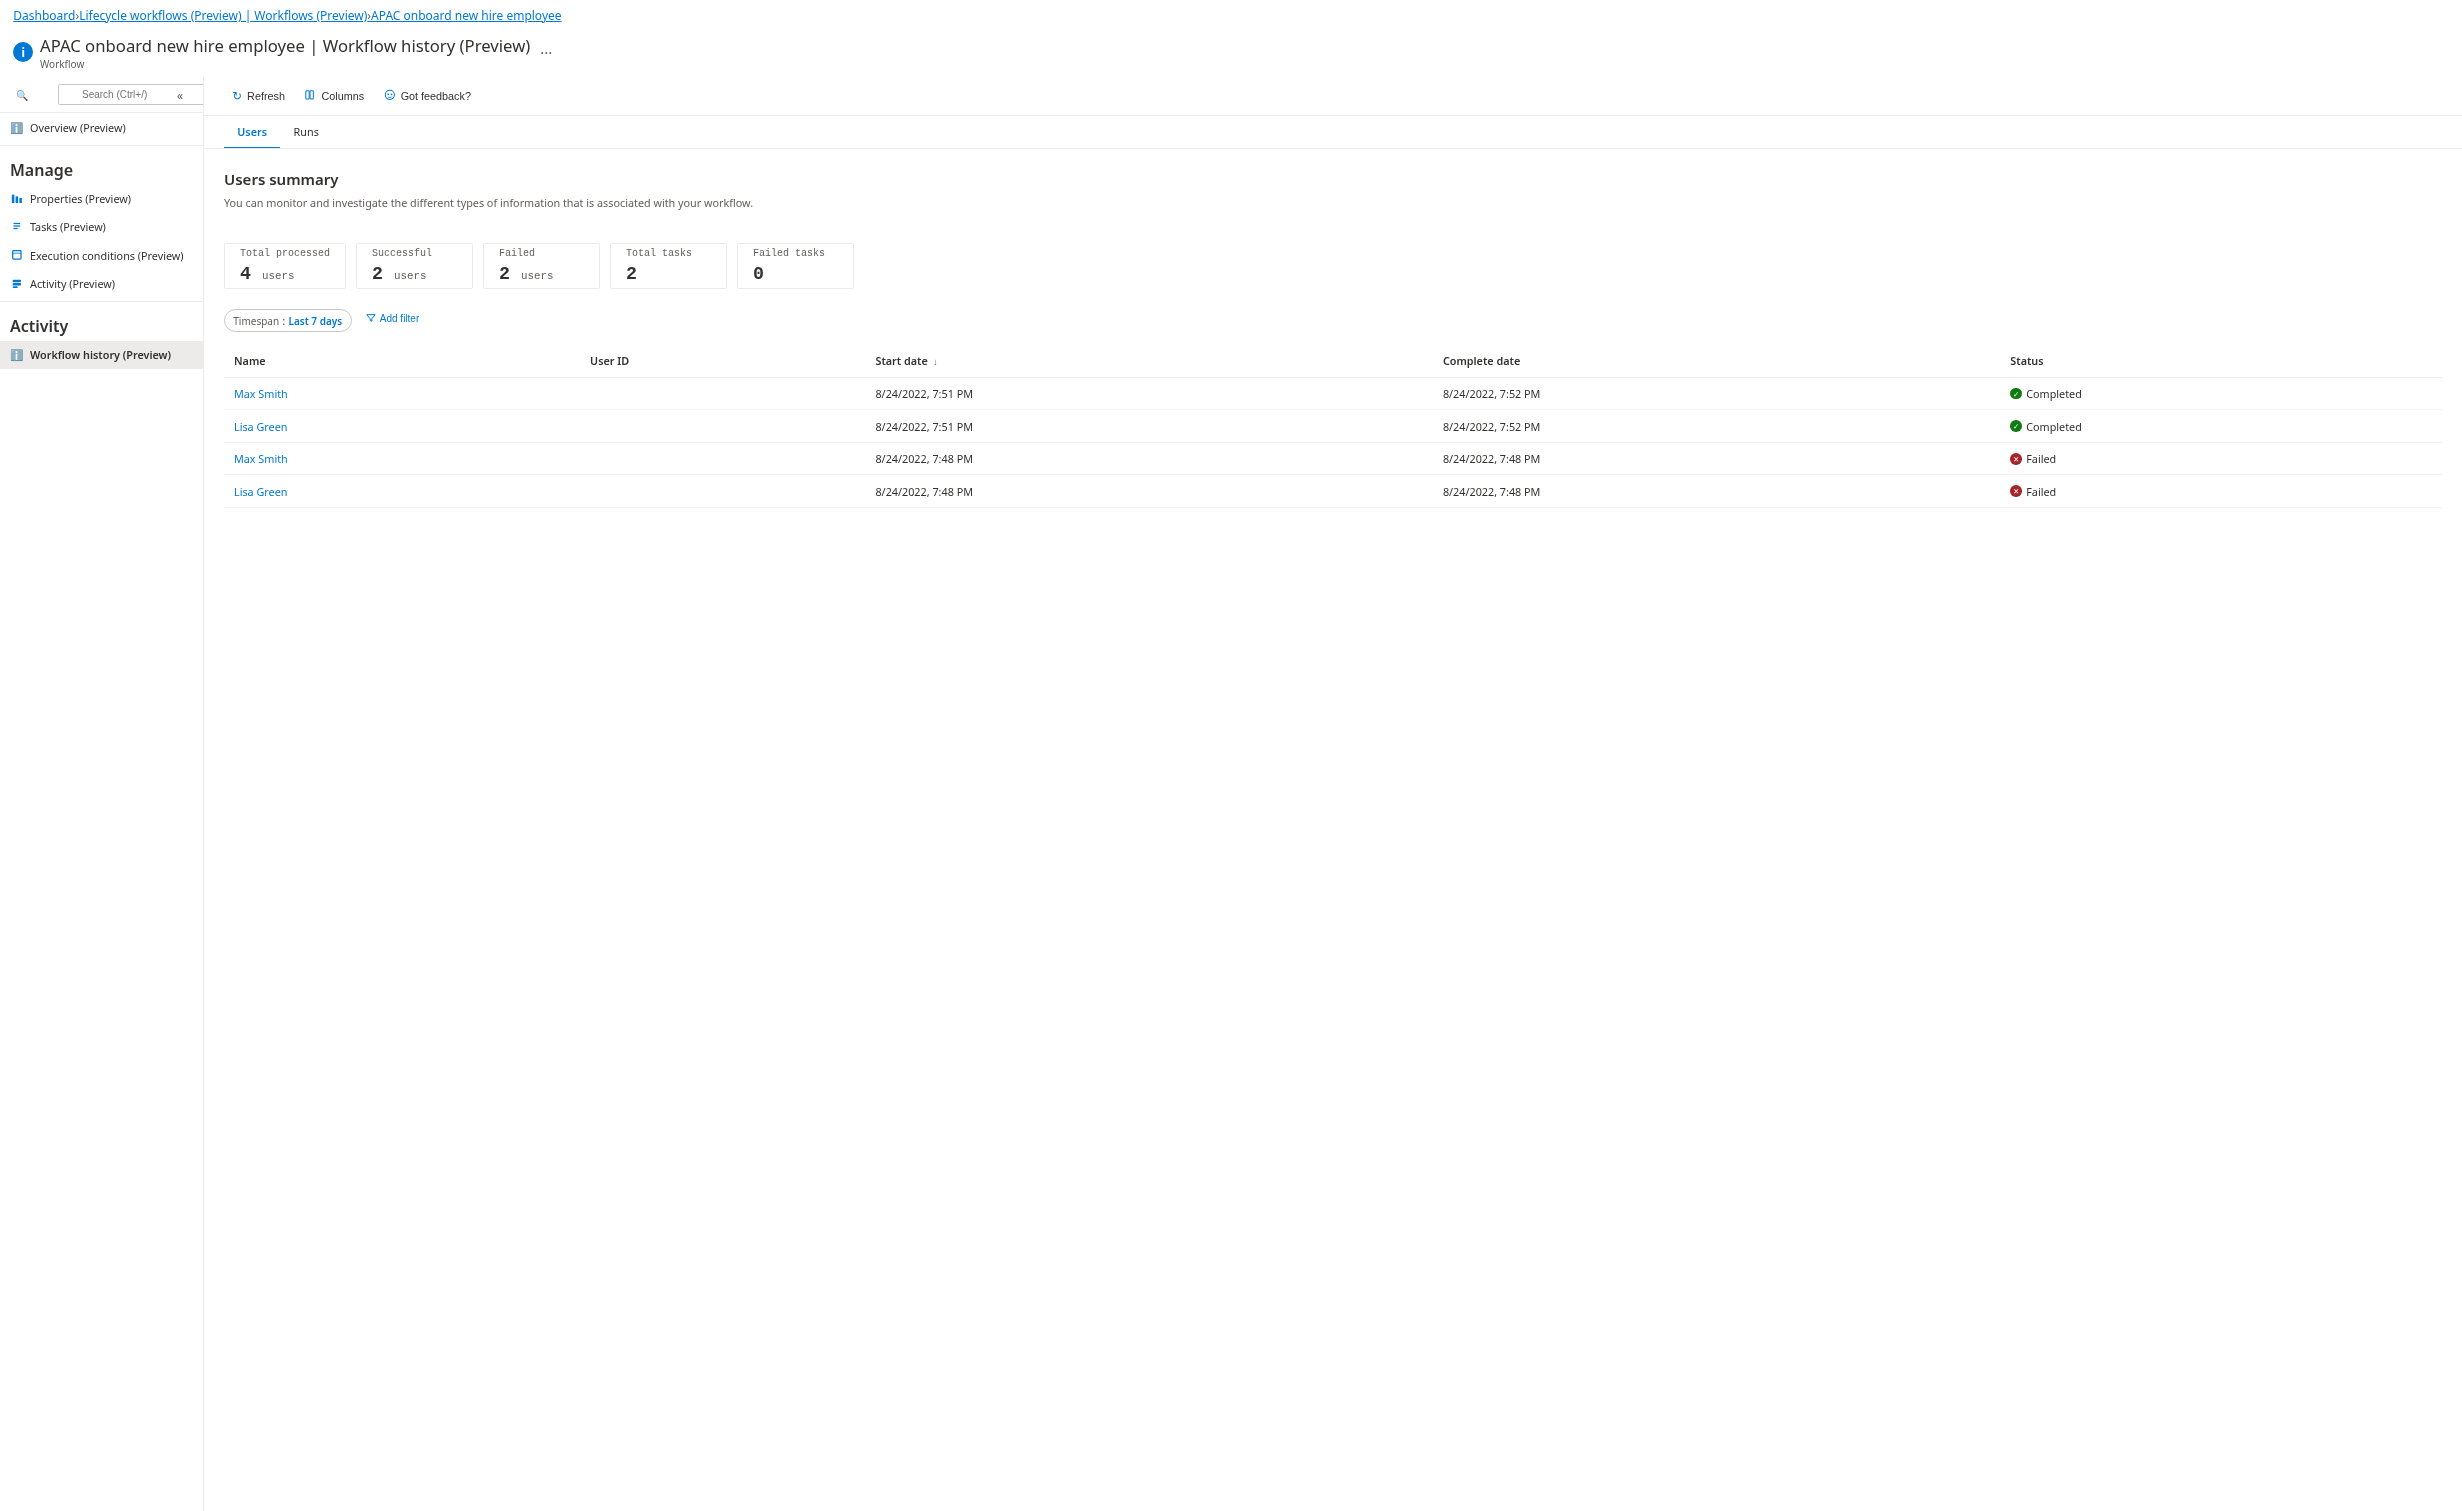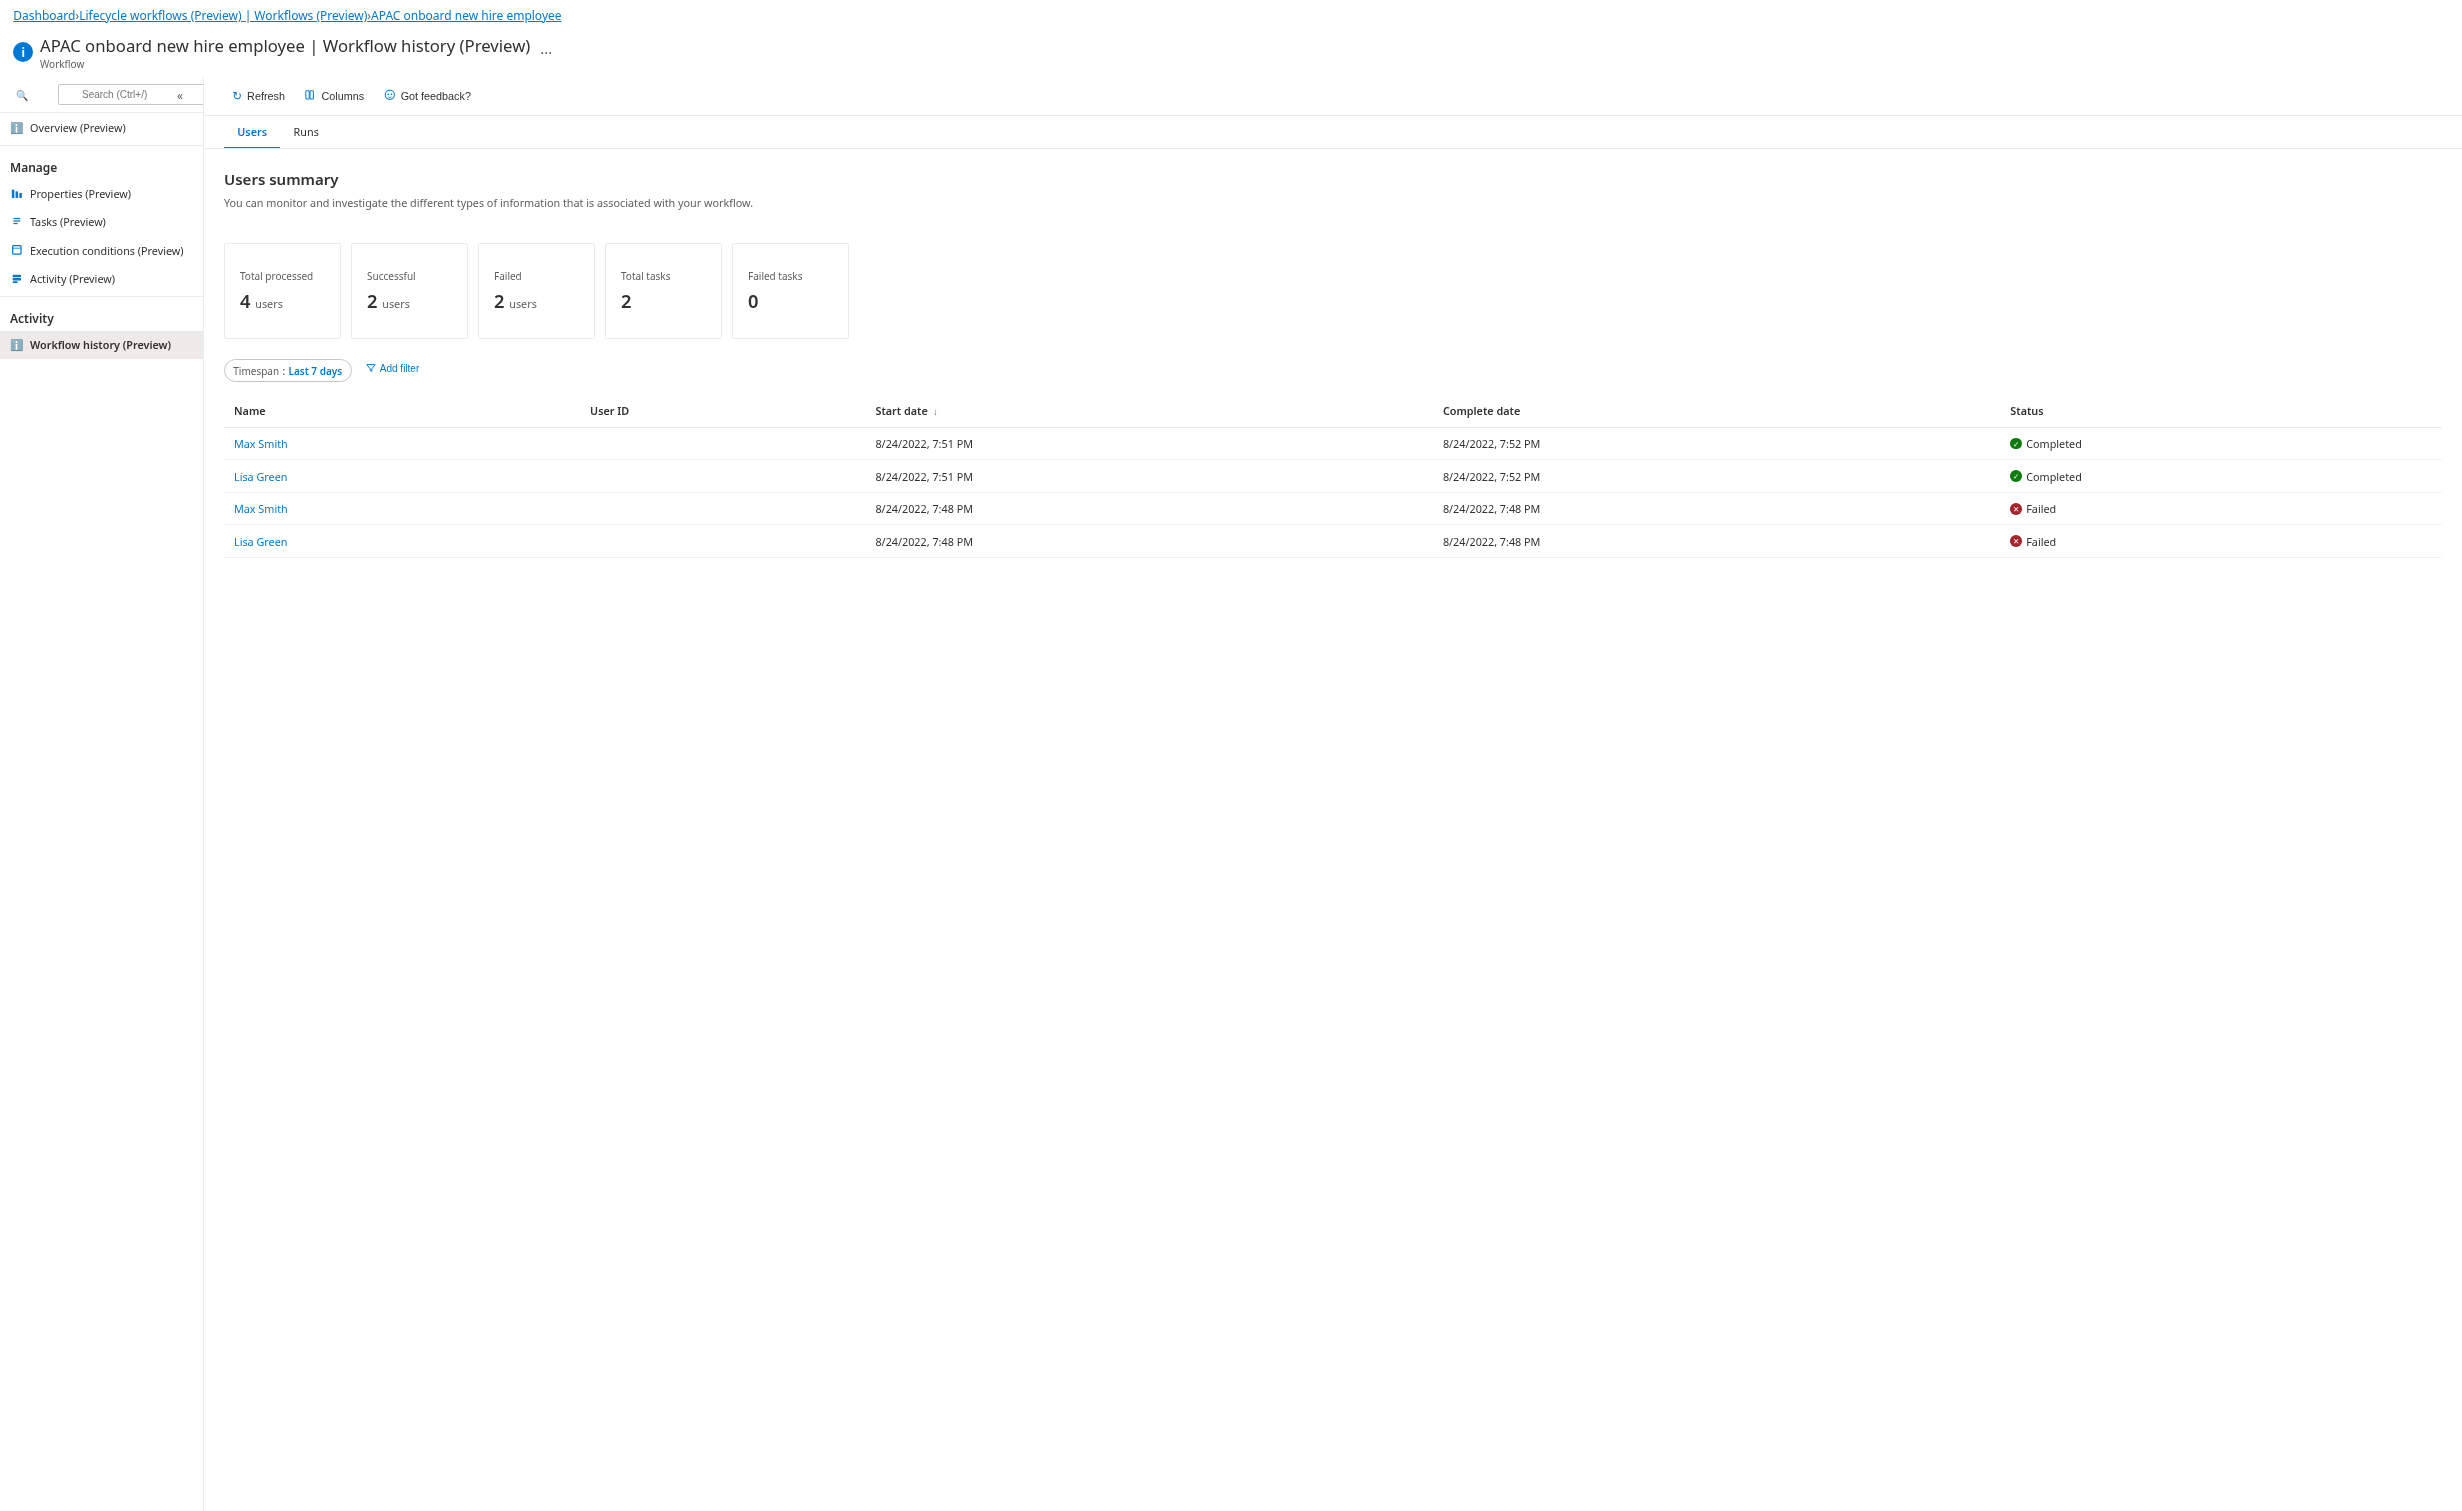--- a/index.html
+++ b/index.html
@@ -26,21 +26,21 @@
     .sidebar-search input { width: 100%; padding: 4.2px 6.7px 4.2px 23px; border: 0.8px solid #c8c6c4; border-radius: 1.7px; font-size: 10px; color: #323130; background: #fff; margin-left: 48px; }
     .sidebar-search-wrap { position: relative; }
     .sidebar-search-wrap .search-icon-s { position: absolute; left: 6.7px; top: 50%; transform: translateY(-50%); color: #605e5c; font-size: 10px; }
     .sidebar-collapse-btn { position: absolute; right: 10px; top: 50%; transform: translateY(-50%); color: #605e5c; cursor: pointer; font-size: 11.7px; }
     .sidebar-search-row { position: relative; display: flex; align-items: center; }
 
     .sidebar-nav-item { display: flex; align-items: center; gap: 6.7px; padding: 6.7px 10px; cursor: pointer; color: #323130; font-size: 10.8px; }
     .sidebar-nav-item.active { background: #edebe9; font-weight: 600; }
     .sidebar-nav-item .nav-icon { width: 13.3px; height: 13.3px; color: #0078d4; flex-shrink: 0; display: flex; align-items: center; justify-content: center; }
 
-    .sidebar-section-label { padding: 10px 10px 3.3px 10px; font-size: 12px; font-weight: 600; color: #323130; }
+    .sidebar-section-label { padding: 10px 10px 3.3px 10px; font-size: 16px; font-weight: 600; color: #323130; }
 
     .sidebar-divider { border: none; border-top: 0.8px solid #edebe9; margin: 3.3px 0; }
 
     
     .content { flex: 1; overflow-y: auto; padding: 0; }
 
     
     .toolbar { display: flex; align-items: center; gap: 3.3px; padding: 6.7px 20px; border-bottom: 0.8px solid #edebe9; }
     .toolbar-btn { display: flex; align-items: center; gap: 5px; padding: 5px 8.3px; border: none; background: transparent; cursor: pointer; color: #323130; font-size: 10.8px; border-radius: 1.7px; }
     .toolbar-btn .btn-icon { font-size: 11.7px; color: #0078d4; }
@@ -51,21 +51,21 @@
     .tab.active { border-bottom: 1.7px solid #0078d4; color: #0078d4; font-weight: 600; }
 
     
     .page-content { padding: 20px; }
 
     .section-title { font-size: 15px; font-weight: 600; color: #323130; margin-bottom: 6.7px; }
     .section-desc { font-size: 10.8px; color: #605e5c; margin-bottom: 33px; }
 
     
     .summary-cards { display: flex; gap: 10px; margin-bottom: 20px; flex-wrap: wrap; }
-    .summary-card { border: 0.8px solid #edebe9; border-radius: 1.7px; padding: 25px 15px; min-width: 117px; }
+    .summary-card { border: 0.8px solid #edebe9; border-radius: 1.7px; padding: 4px 15px; min-width: 117px; font-family: Liberation Mono, monospace; }
     .summary-card .card-label { font-size: 10px; color: #605e5c; margin-bottom: 5px; }
     .summary-card .card-value { font-size: 18.3px; font-weight: 600; color: #323130; }
     .summary-card .card-unit { font-size: 10.8px; color: #605e5c; font-weight: 400; }
 
     
     .filters-row { display: flex; align-items: flex-start; gap: 6.7px; margin-bottom: 13.3px; }
     .filter-chip { display: flex; align-items: center; gap: 3.3px; padding: 3.3px 8.3px; border: 0.8px solid #c8c6c4; border-radius: 11.7px; font-size: 10px; cursor: pointer; background: #fff; color: #323130; }
     .filter-chip .chip-label { color: #605e5c; }
     .filter-chip .chip-value { font-weight: 600; color: #0078d4; }
     .add-filter-btn { display: flex; align-items: center; gap: 3.3px; padding: 3.3px 8.3px; border: none; background: transparent; cursor: pointer; color: #0078d4; font-size: 10px; }

